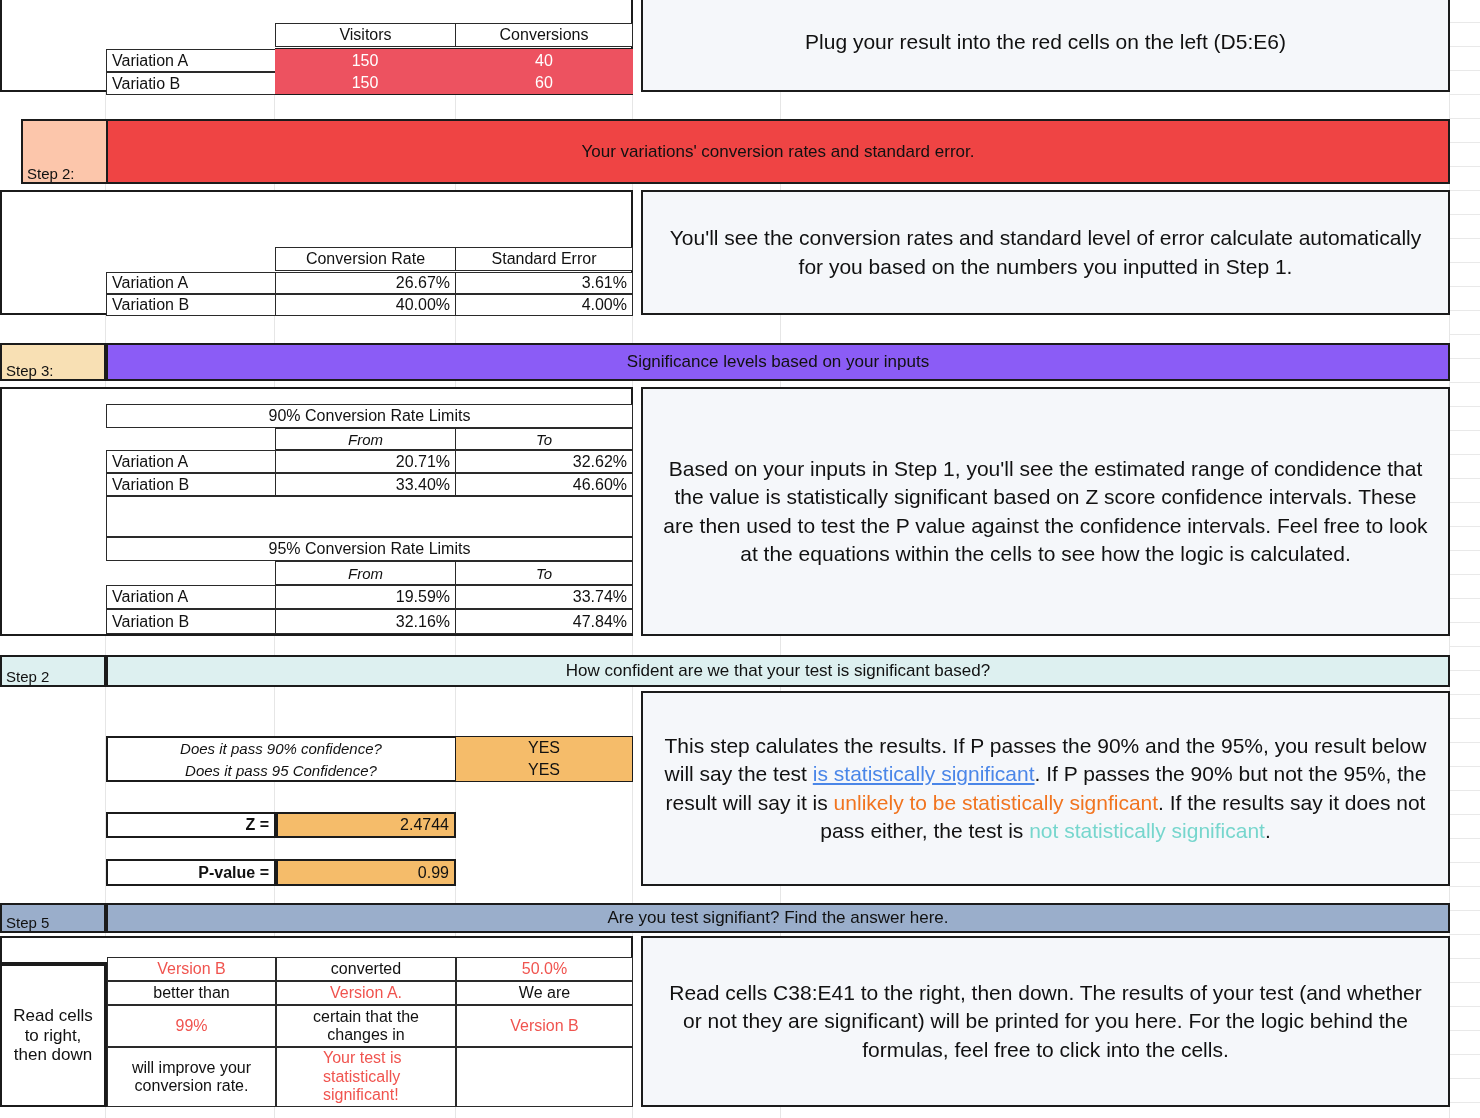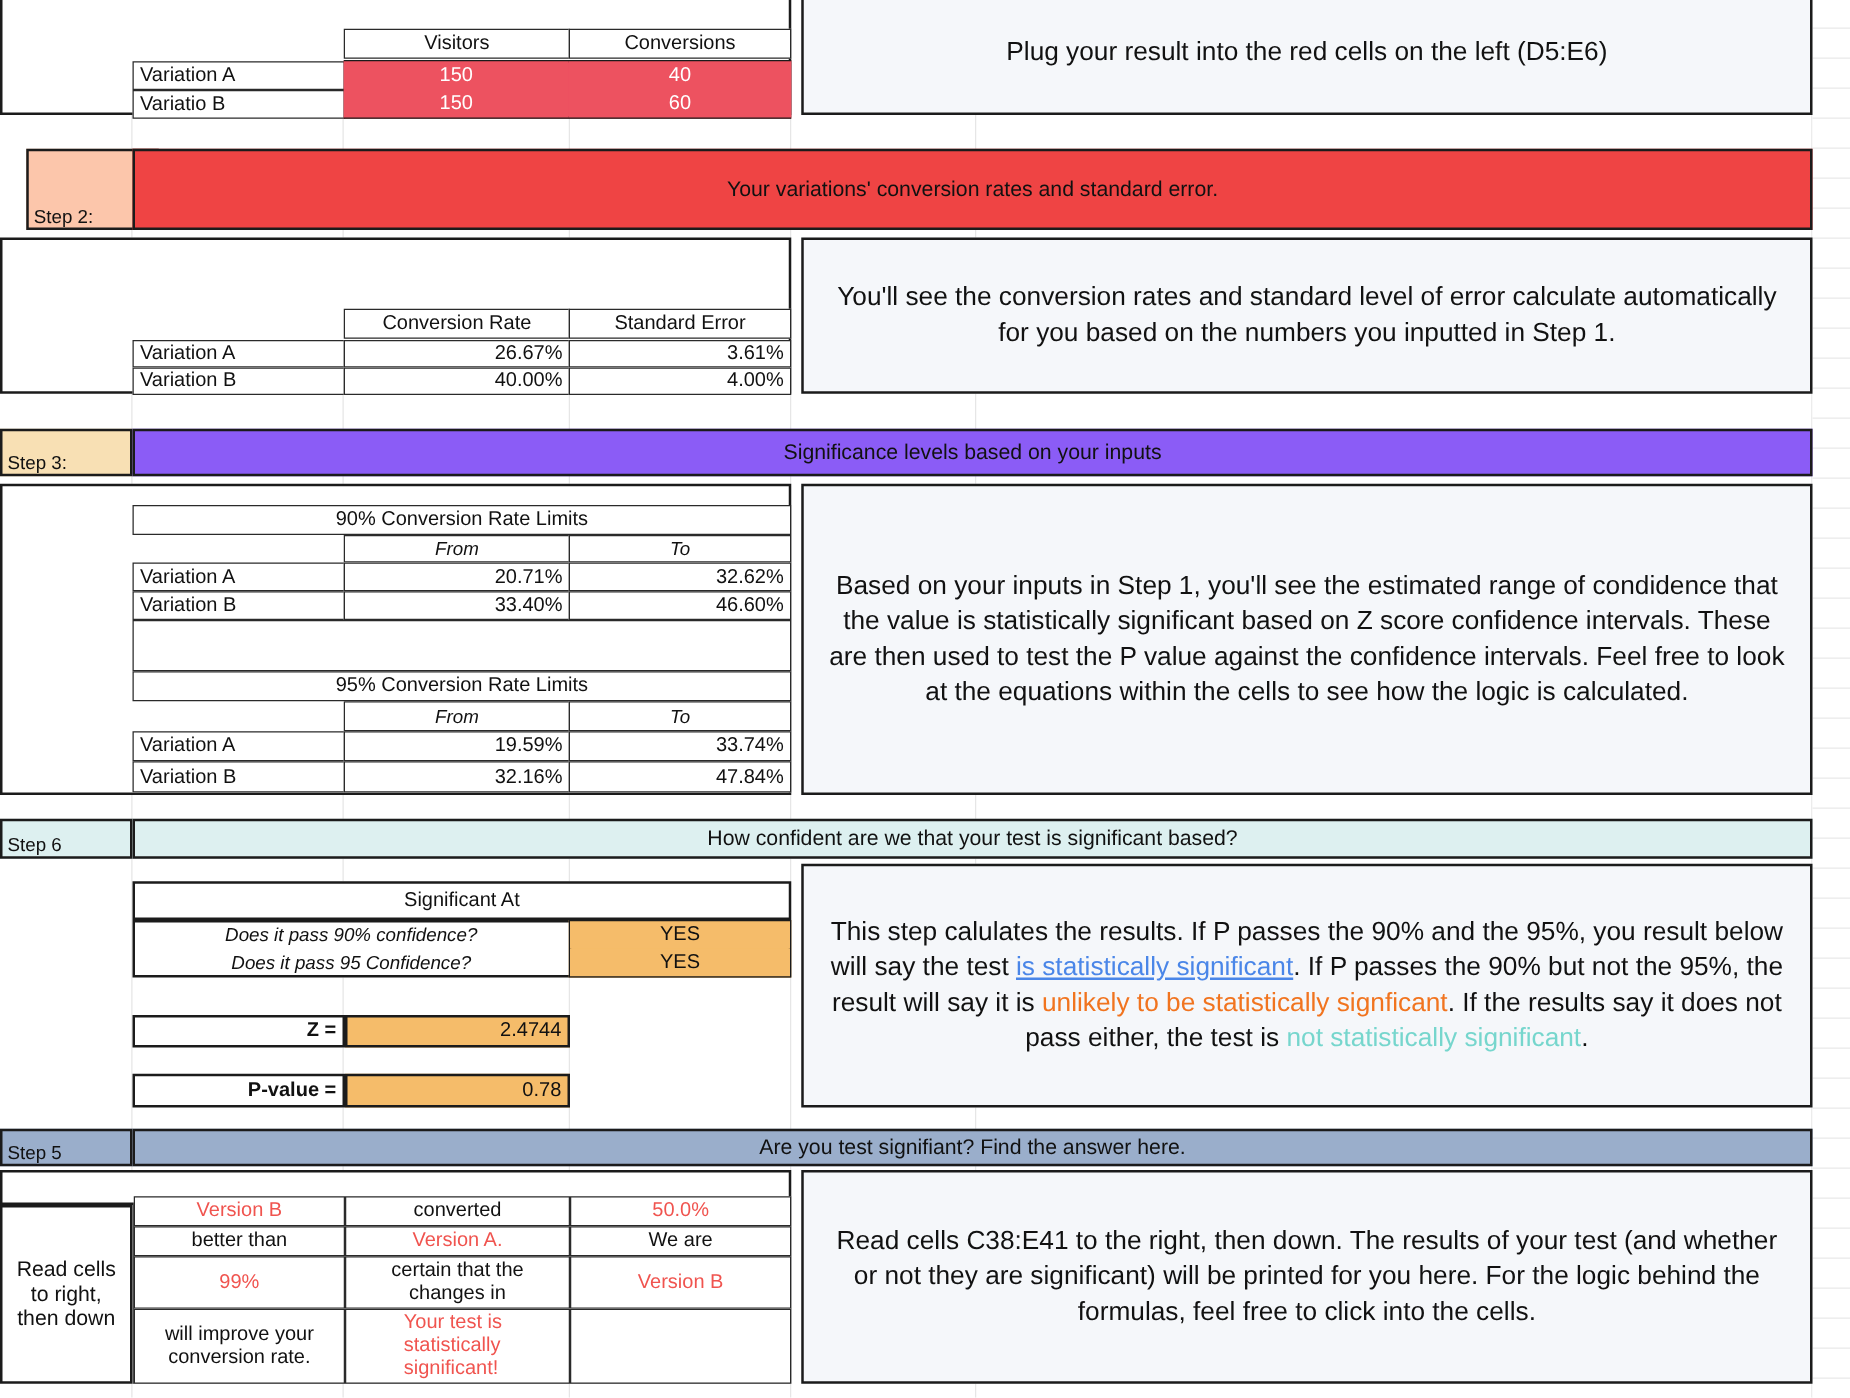--- a/index.html
+++ b/index.html
@@ -179,37 +179,36 @@
   <div class="cell thin tl pad-l" style="left:106px;top:609px;width:170px;height:25px;">Variation B</div>
   <div class="cell thin tr pad-r" style="left:275px;top:585px;width:181px;height:24px;">19.59%</div>
   <div class="cell thin tr pad-r" style="left:275px;top:609px;width:181px;height:25px;">32.16%</div>
   <div class="cell thin tr pad-r" style="left:455px;top:585px;width:178px;height:24px;">33.74%</div>
   <div class="cell thin tr pad-r" style="left:455px;top:609px;width:178px;height:25px;">47.84%</div>
 
   <div class="cell note" style="left:641px;top:387px;width:809px;height:249px;">
     <div class="note-inner">Based on your inputs in Step 1, you'll see the estimated range of condidence that the value is statistically significant based on Z score confidence intervals. These are then used to test the P value against the confidence intervals. Feel free to look at the equations within the cells to see how the logic is calculated.</div>
   </div>
 
-  <div class="cell band-label bot tl" style="left:0px;top:655px;width:106px;height:32px;background:#ddf0f0;">Step 6</div>
+  <div class="cell band-label bot tl" style="left:0px;top:655px;width:106px;height:32px;background:#ddf0f0;">Step 2</div>
   <div class="cell band cyan" style="left:106px;top:655px;width:1344px;height:32px;">How confident are we that your test is significant based?</div>
 
-  <div class="cell tbox" style="left:106px;top:705px;width:527px;height:31px;">Significant At</div>
 
   <div class="cell tbox" style="left:106px;top:736px;width:527px;height:46px;"></div>
   <div class="cell ital" style="left:107px;top:737px;width:348px;height:22px;">Does it pass 90% confidence?</div>
   <div class="cell ital" style="left:107px;top:759px;width:348px;height:22px;">Does it pass 95 Confidence?</div>
   <div class="cell tbox orange" style="left:455px;top:736px;width:178px;height:46px;"></div>
   <div class="cell orange" style="left:456px;top:737px;width:176px;height:22px;">YES</div>
   <div class="cell orange" style="left:456px;top:759px;width:176px;height:22px;">YES</div>
 
   <div class="cell tbox tr pad-r" style="left:106px;top:812px;width:170px;height:26px;font-weight:bold;">Z =</div>
   <div class="cell tbox orange tr pad-r" style="left:276px;top:812px;width:180px;height:26px;">2.4744</div>
 
   <div class="cell tbox tr pad-r" style="left:106px;top:859px;width:170px;height:27px;font-weight:bold;">P-value =</div>
-  <div class="cell tbox orange tr pad-r" style="left:276px;top:859px;width:180px;height:27px;">0.78</div>
+  <div class="cell tbox orange tr pad-r" style="left:276px;top:859px;width:180px;height:27px;">0.99</div>
 
   <div class="cell note" style="left:641px;top:691px;width:809px;height:195px;">
     <div class="note-inner">
       <span>This step calulates the results. If P passes the 90% and the 95%, you result below will say the test </span><span class="c-blue">is statistically significant</span><span>. If P passes the 90% but not the 95%, the result will say it is </span><span class="c-orange">unlikely to be statistically signficant</span><span>. If the results say it does not pass either, the test is </span><span class="c-teal">not statistically significant</span><span>.</span>
     </div>
   </div>
 
   <div class="cell band-label bot tl" style="left:0px;top:903px;width:106px;height:30px;background:#9aaecb;">Step 5</div>
   <div class="cell band steel" style="left:106px;top:903px;width:1344px;height:30px;">Are you test signifiant? Find the answer here.</div>
 

